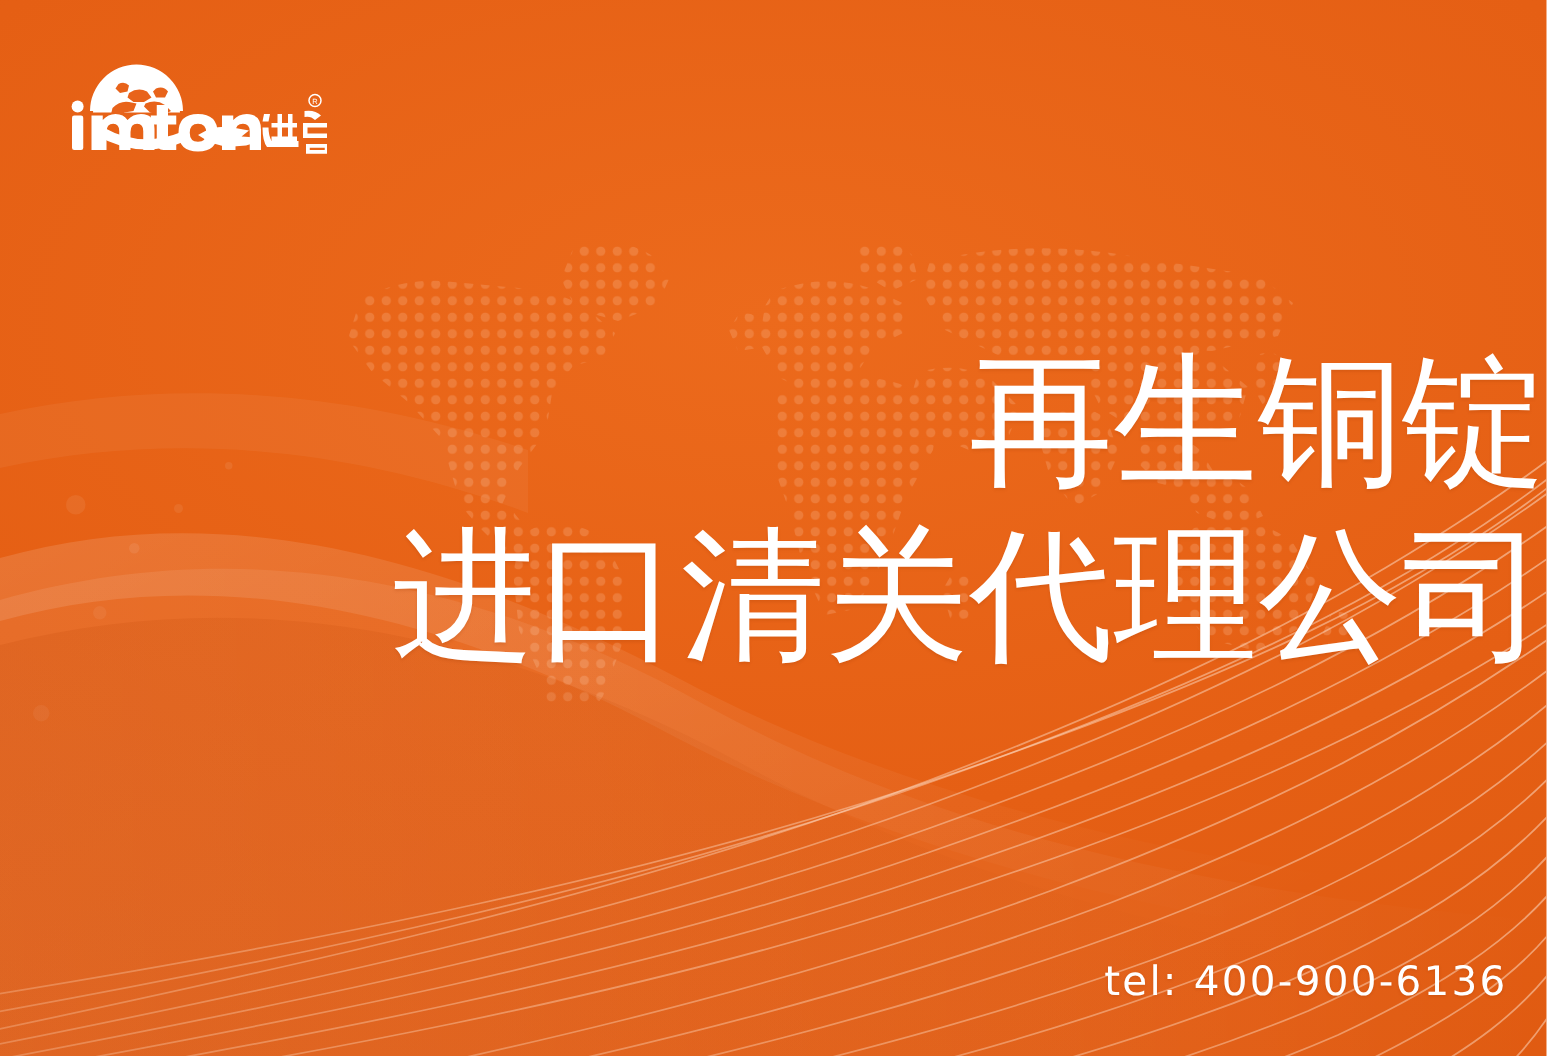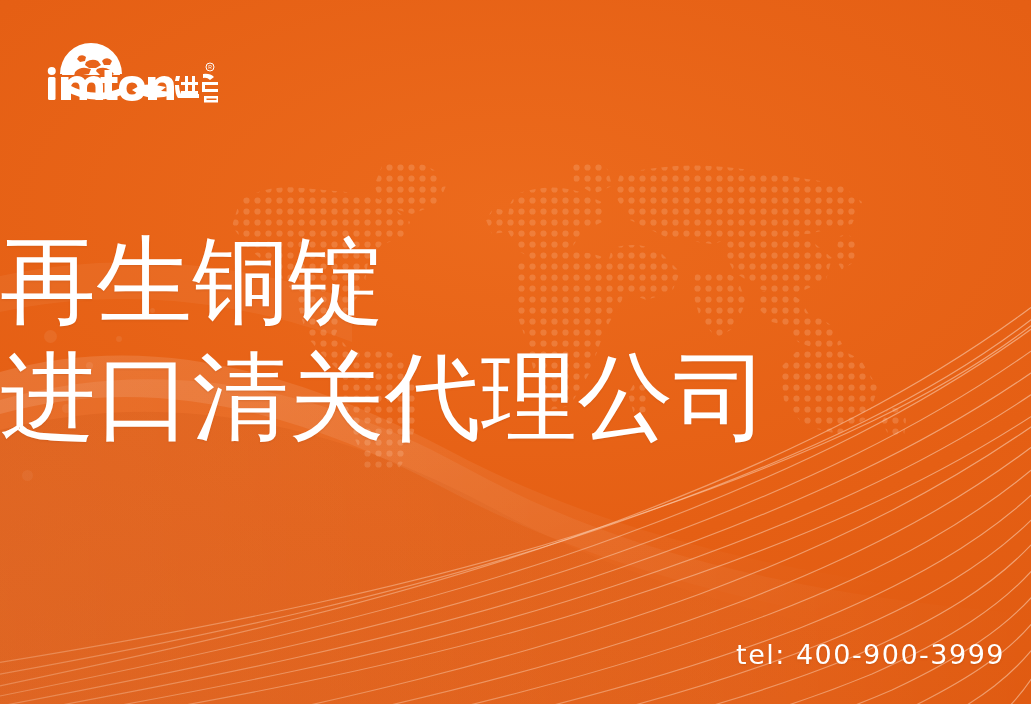--- a/index.html
+++ b/index.html
@@ -60,21 +60,21 @@
     left:38px; top:26px;
     width:180px; height:80px;
     display:flex; align-items:center;
   }
   .logo svg{ width:180px; height:80px; display:block; }
 
   
   .headline{
     position:absolute;
     left:0; right:0; top:228px;
-    text-align:left;
+    text-align:right;
     color:#ffffff;
     font-family:"DejaVu Sans","Liberation Sans",sans-serif;
     font-weight:300;
     line-height:1.12;
     letter-spacing:.012em;
     text-shadow:0 1px 2px rgba(150,55,5,.18);
     user-select:none;
   }
   .headline .line1{
     display:block;
@@ -289,15 +289,15 @@
         <text x="344" y="86" text-anchor="middle" font-size="10" font-family="'Liberation Sans',sans-serif" fill="#ffffff">R</text>
       </g>
     </svg>
   </div>
 
   <div class="headline">
     <span class="line1">再生铜锭</span>
     <span class="line2">进口清关代理公司</span>
   </div>
 
-  <div class="tel">tel: 400-900-3999</div>
+  <div class="tel">tel: 400-900-6136</div>
 
 </div>
 
 </body></html>

